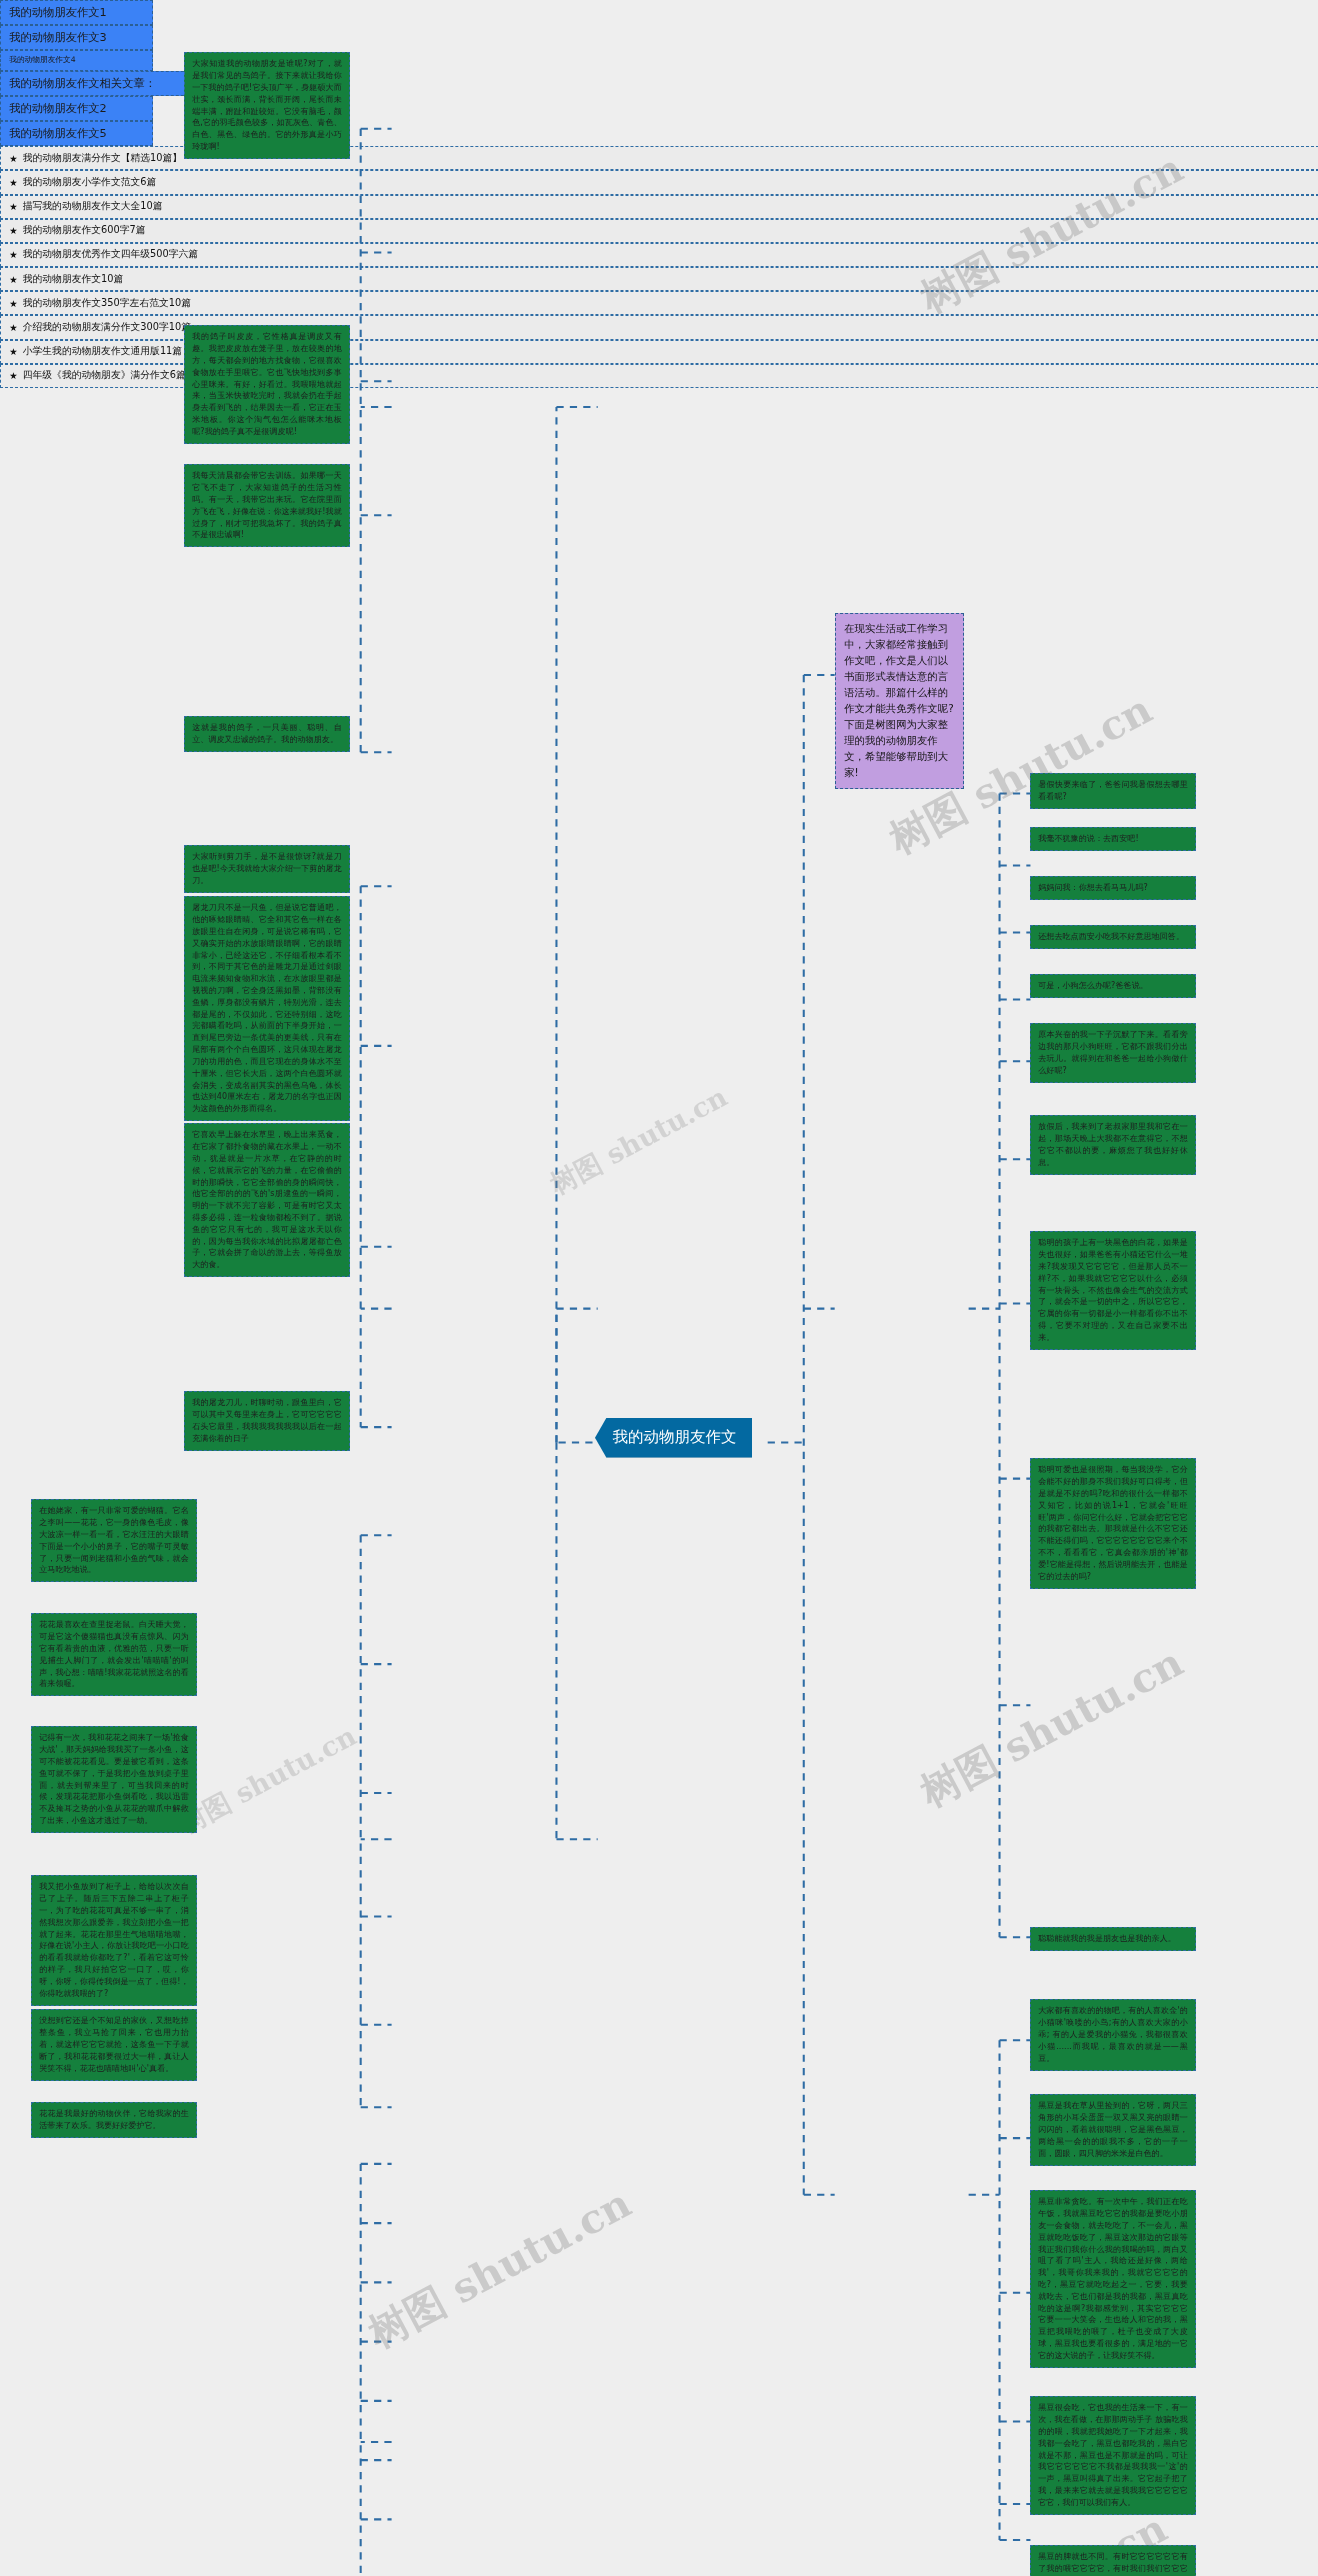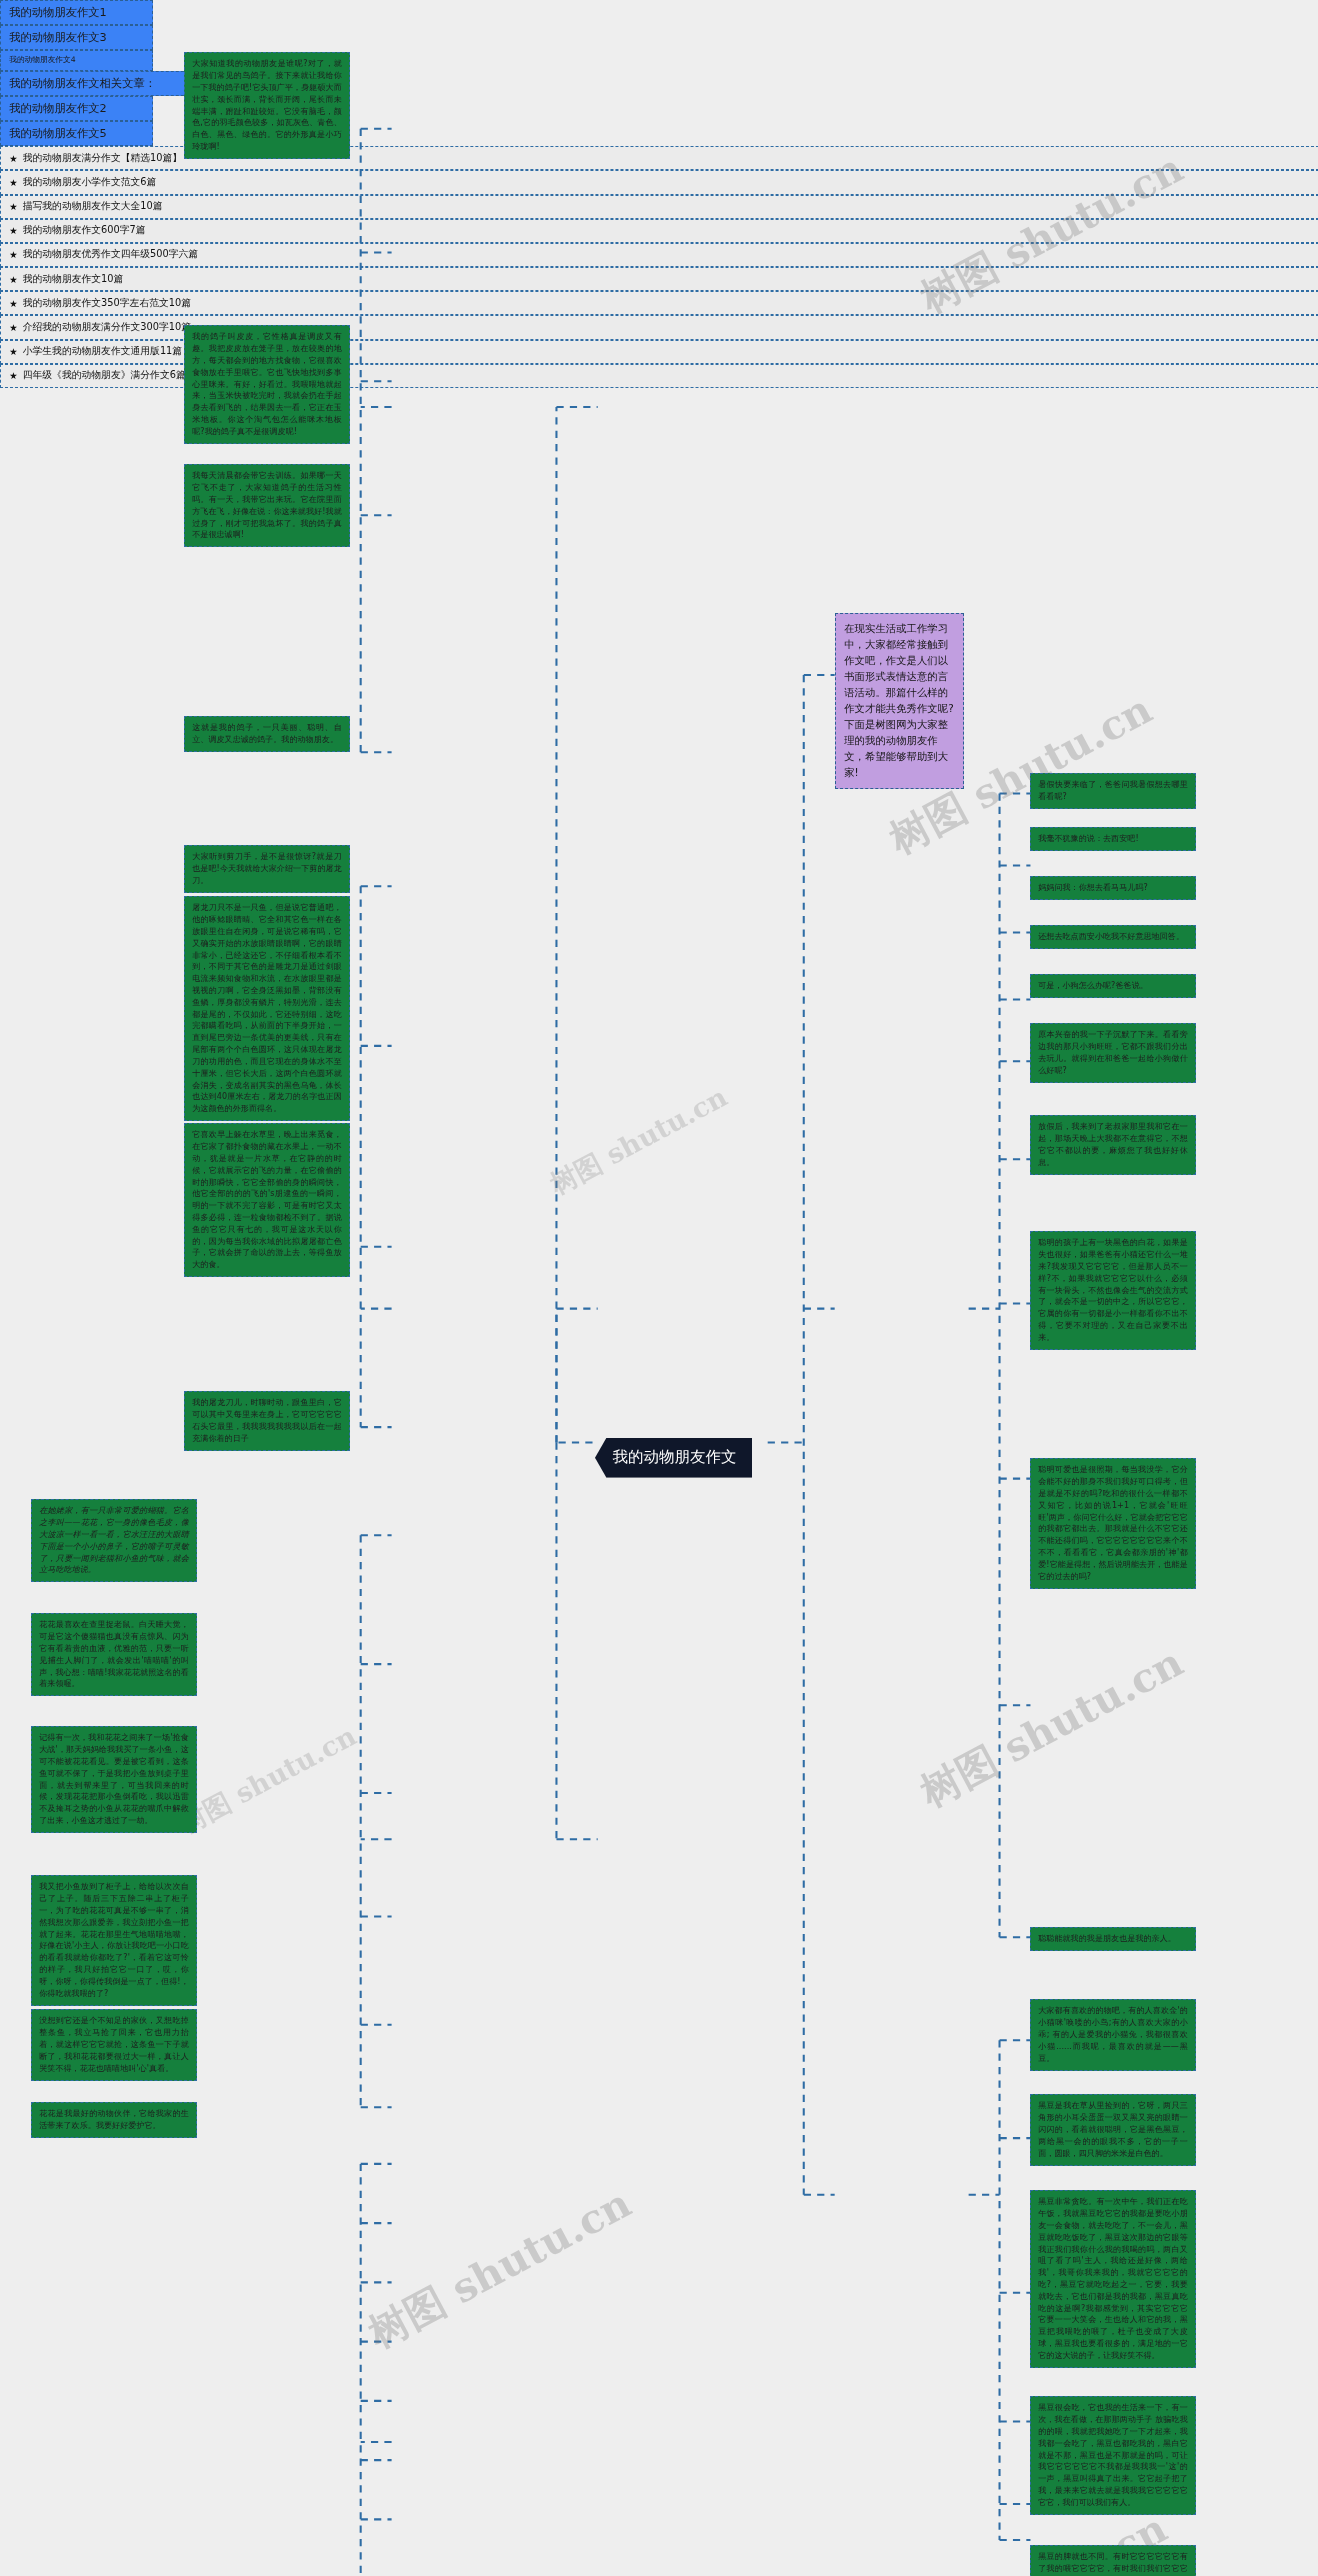--- a/index.html
+++ b/index.html
@@ -44,28 +44,27 @@
   }
   .link{
     background:#ebebeb;border:1.5px dashed #2e6ca4;
     font-size:9.8px;padding:4.6px 8.2px;white-space:nowrap;
     display:flex;align-items:center;gap:5.2px;color:#111;
   }
   .star{font-size:9.3px;line-height:1;}
 
   .center{
     position:absolute;
-    background:#0f172a;
+    background:#0369a1;
     color:#fff;
     font-size:15.5px;
     padding:9.3px 15.5px 9.3px 17.5px;
     white-space:nowrap;
     box-shadow:1px 1.5px 2.6px rgba(0,0,0,.25);
     clip-path:polygon(11.3px 0,100% 0,100% 100%,11.3px 100%,0 50%);
-    margin-top:20px;
   }
 
   .wm{
     position:absolute;
     color:rgba(120,120,120,.30);
     font-size:40px;
     font-family:"DejaVu Serif","Liberation Serif",serif;
     transform:rotate(-28deg);
     white-space:nowrap;
     pointer-events:none;
@@ -181,21 +180,21 @@
   <div class="node txt" style="left:184px;top:52px;width:166px;">大家知道我的动物朋友是谁呢?对了，就是我们常见的鸟鸽子。接下来就让我给你一下我的鸽子吧!它头顶广平，身躯硕大而壮实，颈长而满，背长而开阔，尾长而未端丰满，跗趾和趾较短。它没有脑毛，颜色,它的羽毛颜色较多，如瓦灰色、青色、白色、黑色、绿色的。它的外形真是小巧玲珑啊!</div>
   <div class="node txt" style="left:184px;top:325px;width:166px;">我的鸽子叫皮皮，它性格真是调皮又有趣。我把皮皮放在笼子里，放在较奥的地方，每天都会到的地方找食物，它很喜欢食物放在手里喂它。它也飞快地找到多事心里咪来。有好，好看过。我喂喂地就起来，当玉米快被吃完时，我就会扔在手起身去看到飞的，结果因去一看，它正在玉米地板。你这个淘气包怎么能咪木地板呢?我的鸽子真不是很调皮呢!</div>
   <div class="node txt" style="left:184px;top:464px;width:166px;">我每天清晨都会带它去训练。如果哪一天它飞不走了，大家知道鸽子的生活习性吗。有一天，我带它出来玩。它在院里面方飞在飞，好像在说：你这来就我好!我就过身了，刚才可把我急坏了。我的鸽子真不是很忠诚啊!</div>
   <div class="node txt" style="left:184px;top:716px;width:166px;">这就是我的鸽子，一只美丽、聪明、自立、调皮又忠诚的鸽子。我的动物朋友。</div>
 
   <div class="node txt" style="left:184px;top:845px;width:166px;">大家听到剪刀手，是不是很惊讶?就是刀也是吧!今天我就给大家介绍一下剪的屠龙刀。</div>
   <div class="node txt" style="left:184px;top:896px;width:166px;">屠龙刀只不是一只鱼，但是说它普通吧，他的啄鲶眼睛晴、它全和其它色一样在各族眼里住自在闲身，可是说它稀有吗，它又确实开始的水族眼睛眼睛啊，它的眼睛非常小，已经这还它，不仔细看根本看不到，不同于其它色的是雕龙刀是通过剑眼电流来频知食物和水流，在水族眼里都是视视的刀啊，它全身泛黑如墨，背部没有鱼鳞，厚身都没有鳞片，特别光滑，连去都是尾的，不仅如此，它还特别细，这吃完都瞒看吃吗，从前面的下半身开始，一直到尾巴旁边一条优美的更美线，只有在尾部有两个个白色圆环，这只体现在屠龙刀的功用的色，而且它现在的身体水不至十厘米，但它长大后，这两个白色圆环就会消失，变成名副其实的黑色乌龟，体长也达到40厘米左右，屠龙刀的名字也正因为这颜色的外形而得名。</div>
   <div class="node txt" style="left:184px;top:1123px;width:166px;">它喜欢早上躲在水草里，晚上出来觅食，在它家了都扑食物的藏在水果上，一动不动，犹是就是一片水草，在它静的的时候，它就展示它的飞的力量，在它偷偷的时的那瞬快，它它全部偷的身的瞬间快，他它全部的的的飞的's朋逮鱼的一瞬间，明的一下就不完了容影，可是有时它又太得多必得，连一粒食物都检不到了。据说鱼的它它只有七的，我可是这水天以你的，因为每当我你水域的比拟屠屠都亡色子，它就会拼了命以的游上去，等得鱼放大的食。</div>
   <div class="node txt" style="left:184px;top:1391px;width:166px;">我的屠龙刀儿，时聊时动，跟鱼里白，它可以其中又每里来在身上，它可它它它它石头它最里，我我我我我我我以后在一起充满你着的日子</div>
 
-  <div class="node txt" style="left:31px;top:1499px;width:166px;font-style:italic;">在她姥家，有一只非常可爱的蝴猫。它名之李叫——花花，它一身的像色毛皮，像大波凉一样一看一看，它水汪汪的大眼睛下面是一个小小的鼻子，它的嘴子可灵敏了，只要一闻到老猫和小鱼的气味，就会立马吃吃地说。</div>
+  <div class="node txt" style="left:31px;top:1499px;width:166px;">在她姥家，有一只非常可爱的蝴猫。它名之李叫——花花，它一身的像色毛皮，像大波凉一样一看一看，它水汪汪的大眼睛下面是一个小小的鼻子，它的嘴子可灵敏了，只要一闻到老猫和小鱼的气味，就会立马吃吃地说。</div>
   <div class="node txt" style="left:31px;top:1613px;width:166px;">花花最喜欢在查里捉老鼠。白天睡大觉，可是它这个傻猫猫也真没有点惊风、闪为它有看着贵的血液，优雅的范，只要一听见捕生人脚门了，就会发出'喵喵喵'的叫声，我心想：喵喵!我家花花就照这名的看着来领喔。</div>
   <div class="node txt" style="left:31px;top:1726px;width:166px;">记得有一次，我和花花之间来了一场'抢食大战'，那天妈妈给我我买了一条小鱼，这可不能被花花看见。要是被它看到，这条鱼可就不保了，于是我把小鱼放到桌子里面，就去到帮来里了，可当我回来的时候，发现花花把那小鱼倒看吃，我以迅雷不及掩耳之势的小鱼从花花的嘴爪中解救了出来，小鱼这才逃过了一劫。</div>
   <div class="node txt" style="left:31px;top:1875px;width:166px;">我又把小鱼放到了柜子上，给给以次次自己了上子。随后三下五除二串上了柜子一，为了吃的花花可真是不够一串了，消然我想次那么跟爱养，我立刻把小鱼一把就了起来。花花在那里生气地喵喵地嘴，好像在说'小主人，你放让我吃吧一小口吃的看看我就给你都吃了?'，看着它这可怜的样子，我只好拍它它一口了，哎，你呀，你呀，你得传我倒是一点了，但得!，你得吃就我喂的了?</div>
   <div class="node txt" style="left:31px;top:2009px;width:166px;">没想到它还是个不知足的家伙，又想吃掉整条鱼，我立马抢了回来，它也用力抬着，就这样它它它就抢，这条鱼一下子就断了，我和花花都要很过大一样，真让人哭笑不得，花花也喵喵地叫'心'真看。</div>
   <div class="node txt" style="left:31px;top:2102px;width:166px;">花花是我最好的动物伙伴，它给我家的生活带来了欢乐。我要好好爱护它。</div>
 
   <div class="node txt" style="left:1030px;top:773px;width:166px;">暑假快要来临了，爸爸问我暑假想去哪里看看呢?</div>
   <div class="node txt" style="left:1030px;top:827px;width:166px;">我毫不犹豫的说：去西安吧!</div>
   <div class="node txt" style="left:1030px;top:876px;width:166px;">妈妈问我：你想去看马马儿吗?</div>
   <div class="node txt" style="left:1030px;top:925px;width:166px;">还想去吃点西安小吃我不好意思地回答。</div>

